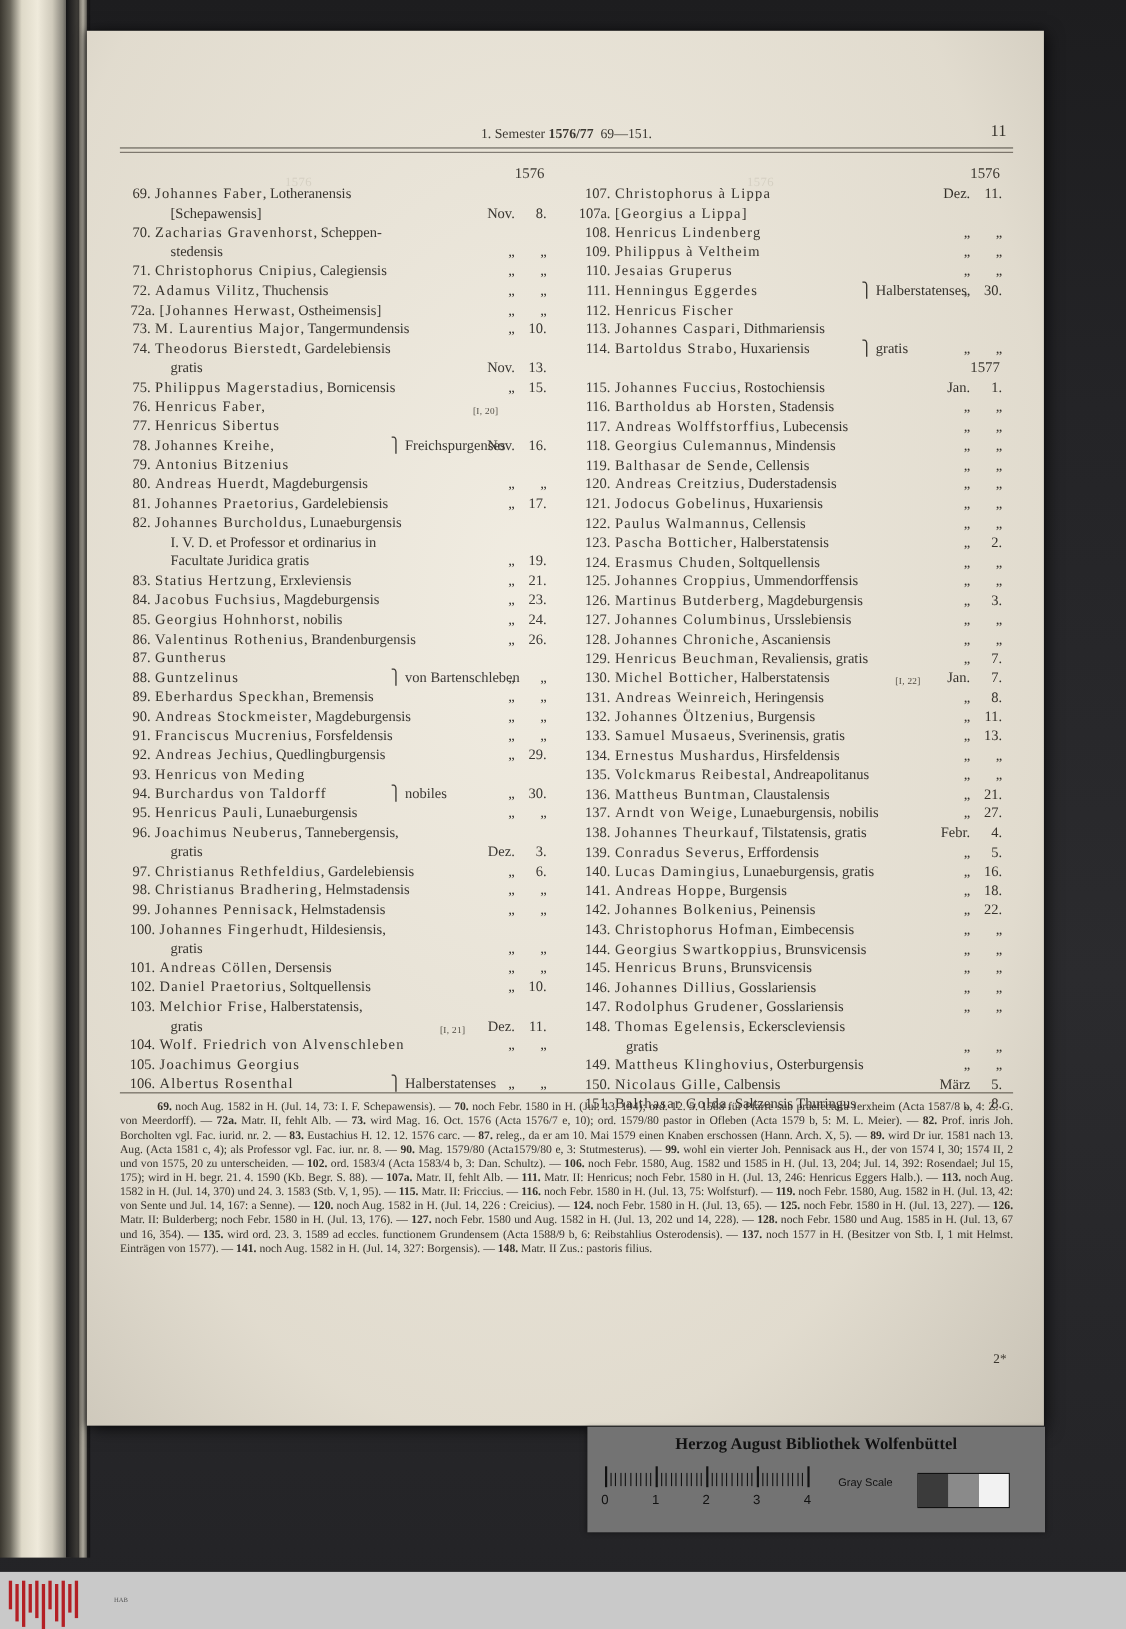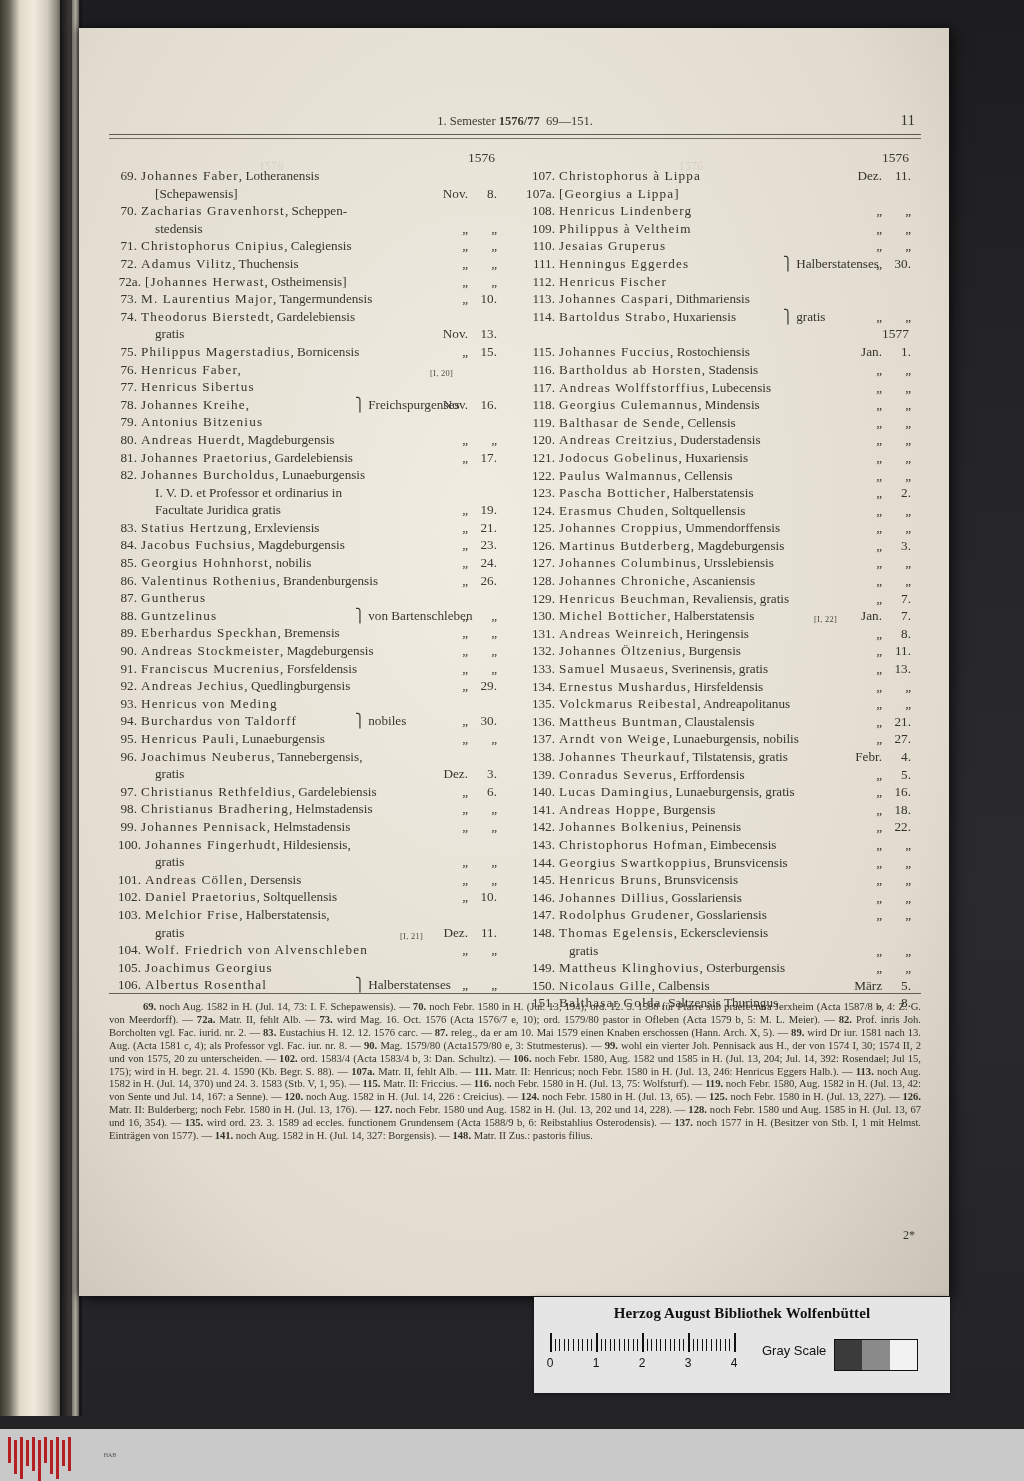--- a/index.html
+++ b/index.html
@@ -74,32 +74,32 @@
   #fnrule{position:absolute;left:30px;top:965px;width:812px;height:0;
     border-top:1px solid #5d584f;}
   #fn{position:absolute;left:30px;top:973px;width:812px;
     font-size:10.6px;line-height:12.9px;color:#26231f;text-align:justify;}
   #fn b{font-weight:bold;}
   #fn .ind{display:block;text-indent:34px;}
   #sig{position:absolute;right:34px;top:1200px;font-size:12px;color:#2b2823;}
 
   
   #target{position:absolute;left:534px;top:1297px;width:416px;height:96px;
-    background:#e5e5e5;box-shadow:0 1px 5px rgba(0,0,0,.5);}
+    background:#737373;box-shadow:0 1px 5px rgba(0,0,0,.5);}
   #target .tgttitle{text-align:center;font-family:"Liberation Serif",serif;
     font-weight:bold;font-size:15px;color:#111;margin-top:8px;
     letter-spacing:.1px;}
   #ruler{position:absolute;left:16px;top:36px;width:200px;height:46px;}
   #ruler .ticks{position:relative;height:22px;}
   #ruler .tk{position:absolute;top:6px;width:1px;height:12px;background:#111;}
   #ruler .tk.maj{top:0;height:19px;width:1.6px;}
   #ruler .lbl{position:absolute;top:23px;font-family:"Liberation Sans",sans-serif;
     font-size:12px;color:#111;transform:translateX(-50%);}
   #gray{position:absolute;left:228px;top:46px;
-    font-family:"Liberation Sans",sans-serif;font-size:13px;color:#111;}
+    font-family:"Liberation Sans",sans-serif;font-size:10px;color:#111;}
   #swatch{position:absolute;left:300px;top:42px;width:82px;height:30px;
     border:1px solid #111;display:flex;}
   #swatch i{display:block;height:100%;}
 
   
   #strip{position:absolute;left:0;bottom:0;width:1024px;height:52px;
     background:#c9c9c9;display:flex;align-items:center;}
   #strip .bars{width:72px;height:44px;margin-left:8px;position:relative;}
   #strip .bars i{position:absolute;top:4px;width:3px;height:36px;
     background:#b41f24;}

